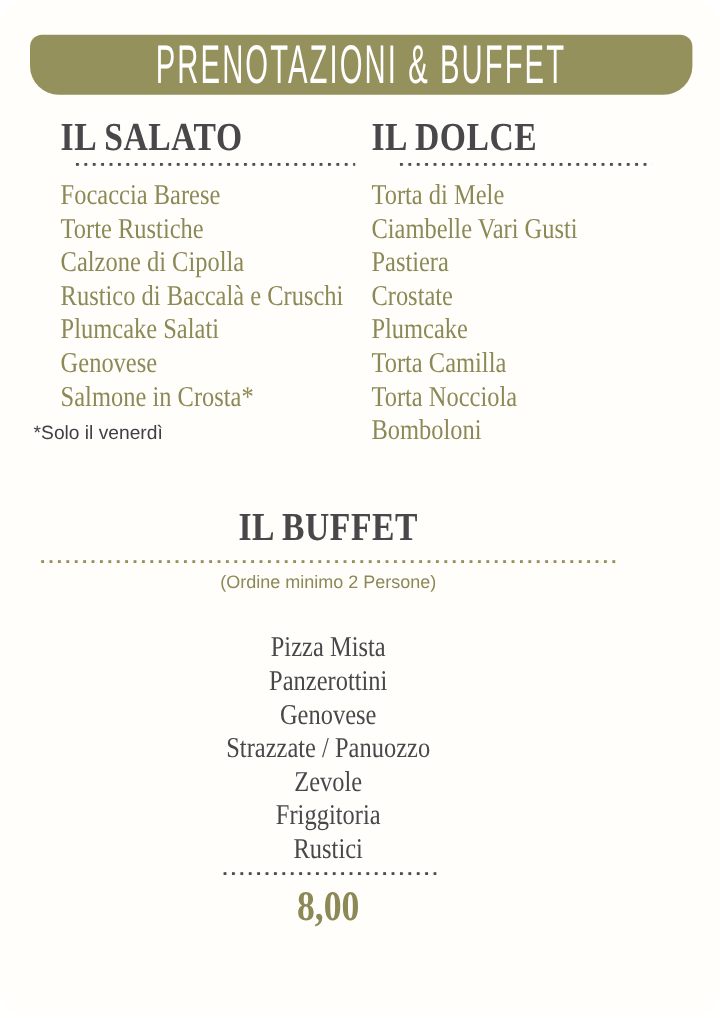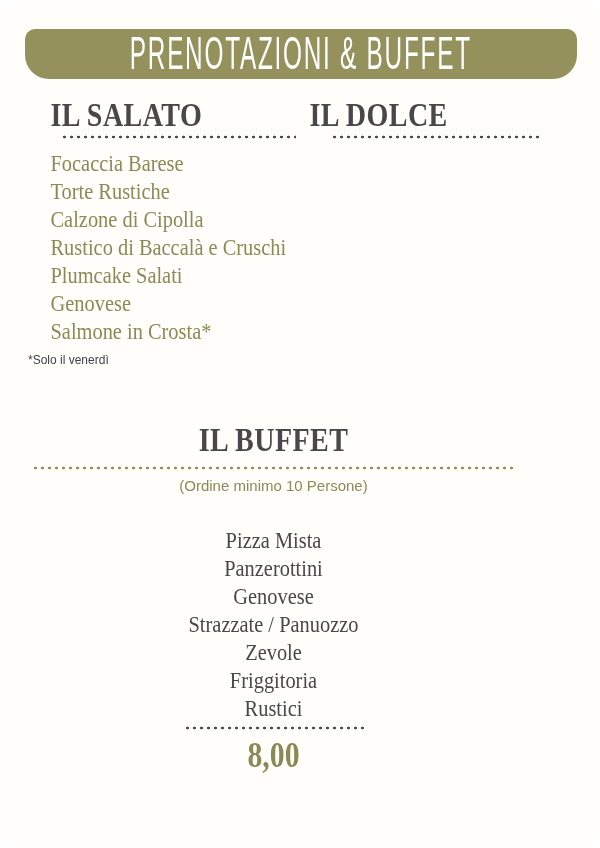--- a/index.html
+++ b/index.html
@@ -69,21 +69,21 @@
   .dots-col   { width:235px; margin:0 auto; }
   .dots-col-r { width:212px; margin:0 auto; }
 
   
   .col { position:absolute; top:95px; width:300px; text-align:left; }
   .col-left  { left:28px; }
   .col-right { left:287px; }
   .footnote {
     margin-top:8px;
     font-family:"Liberation Sans", sans-serif;
-    font-size:12px;
+    font-size:16px;
     color:#3F3F45;
   }
 
   
   .buffet { position:absolute; top:420px; left:0; width:547px; text-align:center; }
   .dots-wide { margin:6px 32px 0 32px; }
   .buffet-note {
     margin-top:7px;
     font-family:"Liberation Sans", sans-serif;
     font-size:15px;
@@ -121,26 +121,36 @@
       <li>Plumcake Salati</li>
       <li>Genovese</li>
       <li>Salmone in Crosta*</li>
     </ul>
     <div class="footnote">*Solo il venerdì</div>
   </section>
 
   <section class="col col-right">
     <h2 class="sec-title">IL DOLCE</h2>
     <div class="dots dots-gray dots-col-r"></div>
+    <ul class="items olive-items">
+      <li>Torta di Mele</li>
+      <li>Ciambelle Vari Gusti</li>
+      <li>Pastiera</li>
+      <li>Crostate</li>
+      <li>Plumcake</li>
+      <li>Torta Camilla</li>
+      <li>Torta Nocciola</li>
+      <li>Bomboloni</li>
+    </ul>
   </section>
 
   <section class="buffet">
     <h2 class="sec-title">IL BUFFET</h2>
     <div class="dots dots-olive dots-wide"></div>
-    <div class="buffet-note">(Ordine minimo 10 Persone)</div>
+    <div class="buffet-note">(Ordine minimo 2 Persone)</div>
     <ul class="items dark-items">
       <li>Pizza Mista</li>
       <li>Panzerottini</li>
       <li>Genovese</li>
       <li>Strazzate / Panuozzo</li>
       <li>Zevole</li>
       <li>Friggitoria</li>
       <li>Rustici</li>
     </ul>
     <div class="dots dots-gray dots-price"></div>

